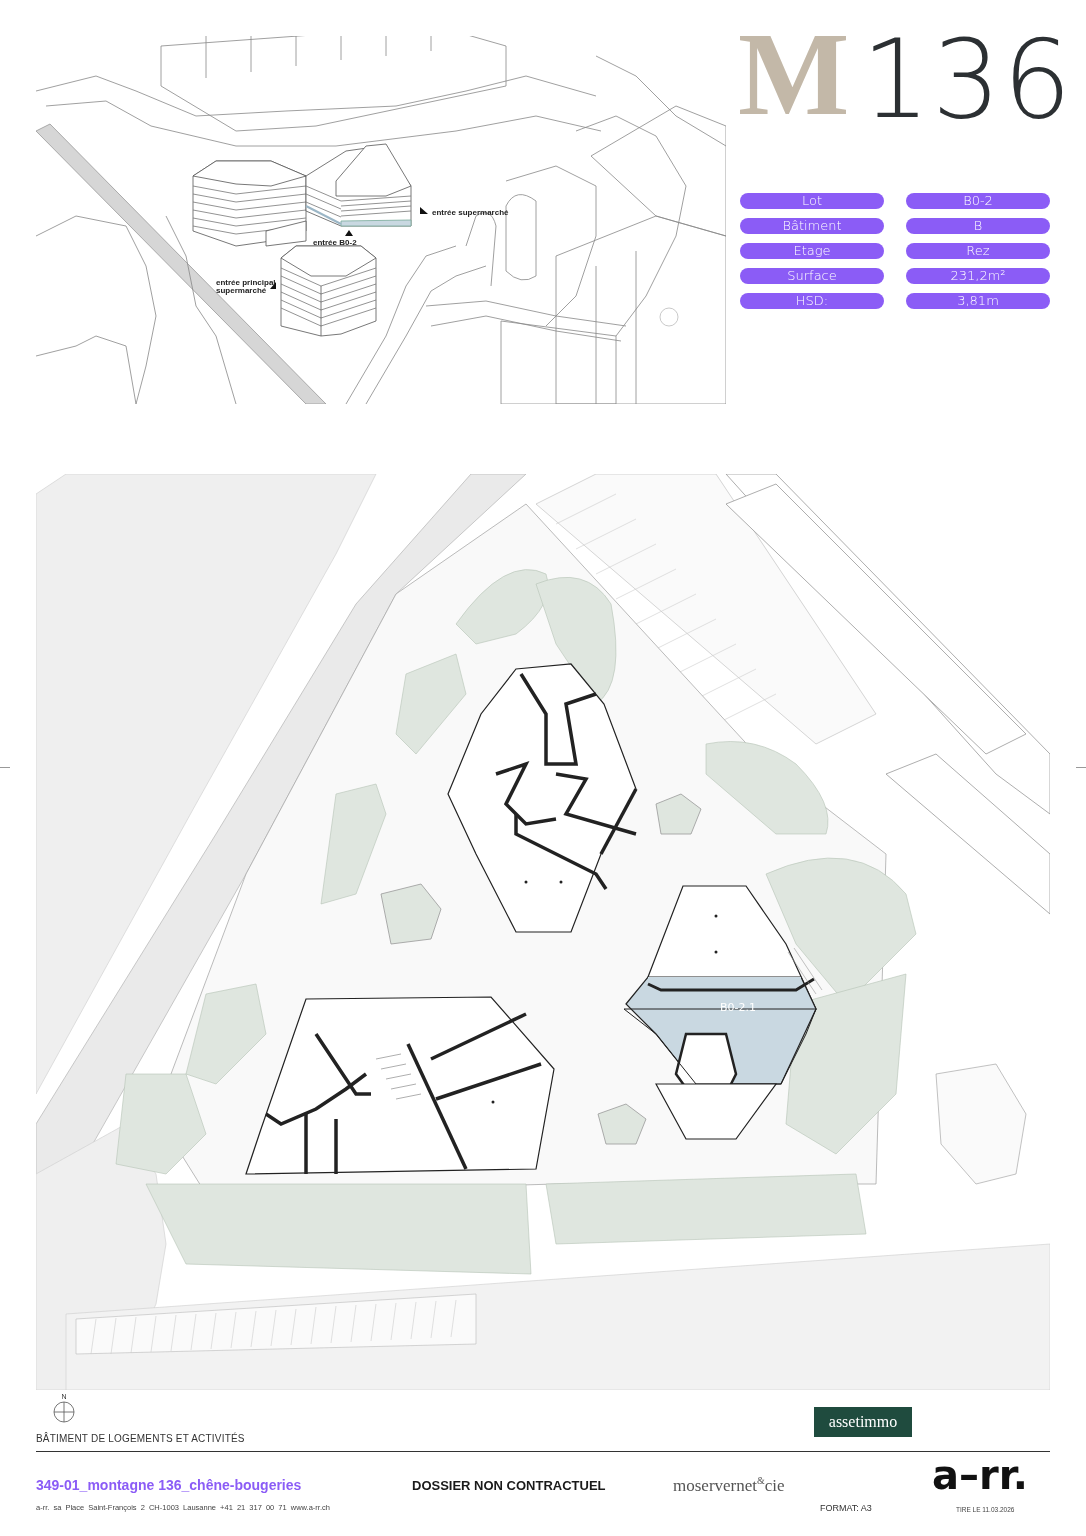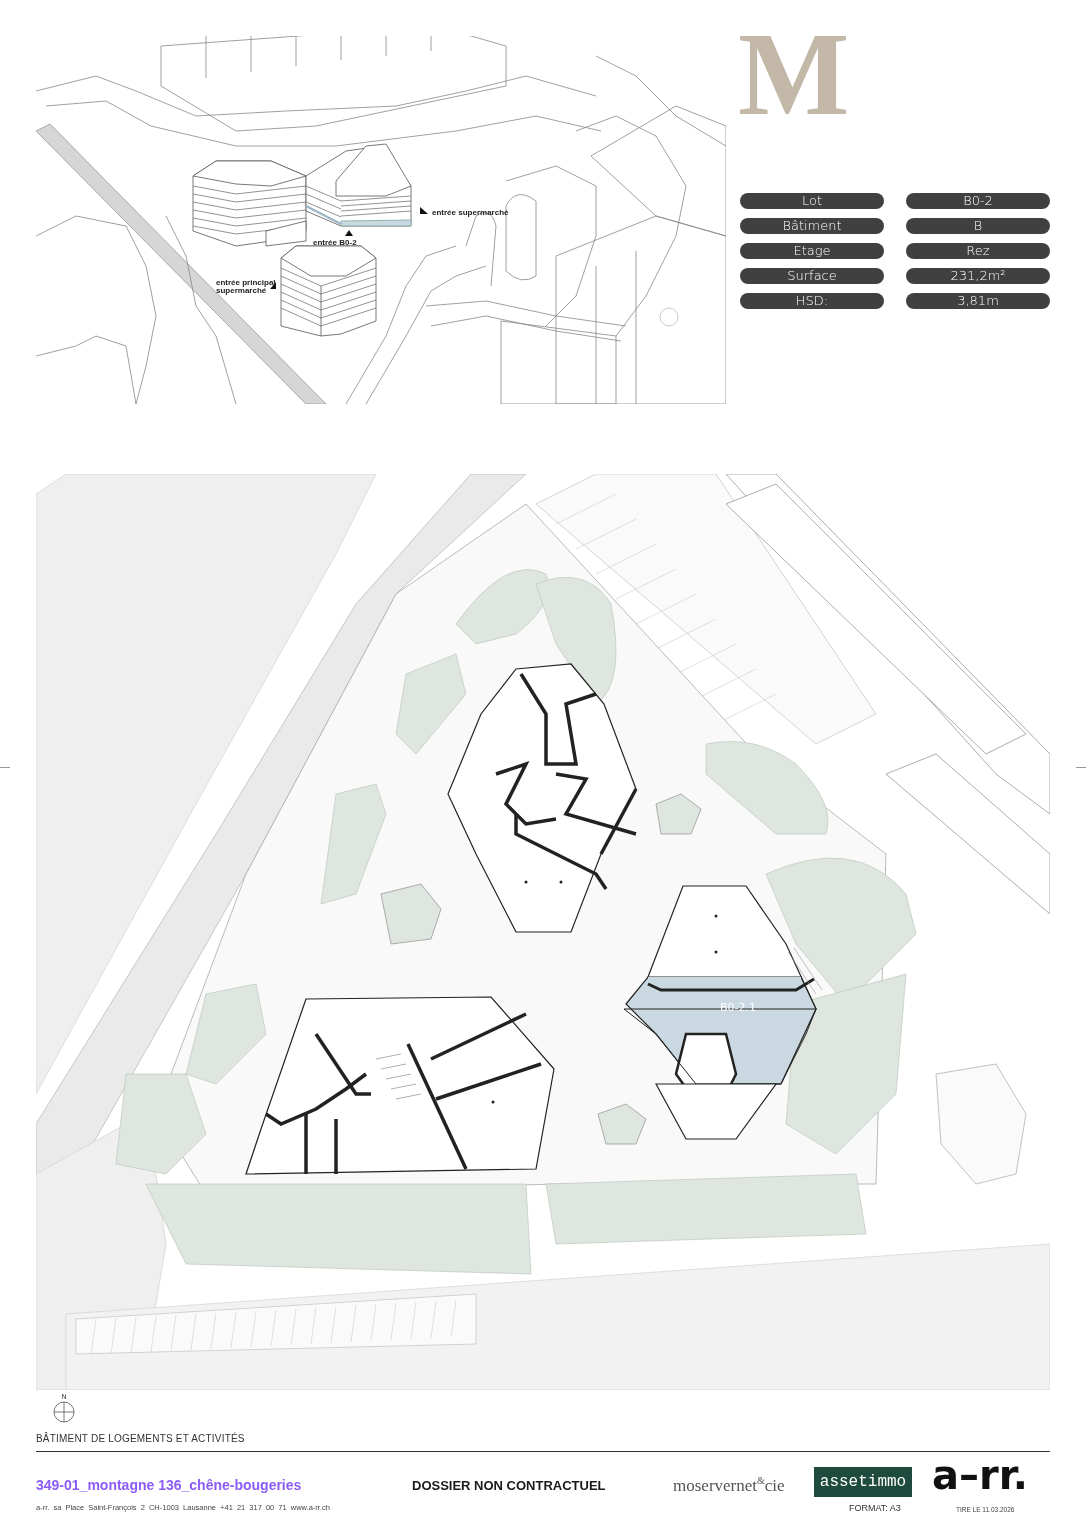--- a/index.html
+++ b/index.html
@@ -5,50 +5,51 @@
   html, body { margin: 0; padding: 0; background: #ffffff; }
   body { width: 1086px; height: 1536px; position: relative; overflow: hidden; font-family: "Liberation Sans", sans-serif; color: #222; }
   .abs { position: absolute; }
   
   .logo { position: absolute; left: 738px; top: 24px; height: 110px; display: flex; align-items: flex-end; }
   .logo-m { font-family: "Liberation Serif", serif; font-weight: bold; font-size: 118px; color: #c3b8a8; line-height: 1; letter-spacing: -2px; }
   .logo-num { font-family: "DejaVu Sans", sans-serif; font-weight: 300; font-size: 108px; color: #2c3033; line-height: 1; margin-left: 14px; letter-spacing: 2px; }
   
   .info { position: absolute; left: 740px; top: 193px; width: 310px; }
   .info-row { display: flex; justify-content: space-between; margin-bottom: 9px; }
-  .pill { width: 144px; height: 16px; border-radius: 8px; background: #404040; color: #ffffff; font-size: 13px; line-height: 16px; text-align: center; font-family: "DejaVu Sans", sans-serif; font-weight: 300; }
+  .pill { width: 144px; height: 16px; border-radius: 8px; background: #8b5cf6; color: #ffffff; font-size: 13px; line-height: 16px; text-align: center; font-family: "DejaVu Sans", sans-serif; font-weight: 300; }
   
   .axo { position: absolute; left: 36px; top: 36px; width: 690px; height: 368px; overflow: hidden; }
   .axo-label { position: absolute; font-size: 8px; font-weight: bold; color: #222; line-height: 1.05; white-space: nowrap; }
   
   .plan { position: absolute; left: 36px; top: 474px; width: 1014px; height: 916px; overflow: hidden; }
   .unit-label { position: absolute; font-size: 11px; color: #ffffff; font-family: "DejaVu Sans", sans-serif; margin-left: 24px; }
   
   .cropmark { position: absolute; background: #999; }
   
   .footer-rule { position: absolute; left: 36px; top: 1451px; width: 1014px; height: 1px; background: #333; }
   .subtitle { position: absolute; left: 36px; top: 1433px; font-size: 10px; color: #333; letter-spacing: 0.2px; }
   .project { position: absolute; left: 36px; top: 1477px; font-size: 14px; font-weight: bold; color: #8b5cf6; }
   .address { position: absolute; left: 36px; top: 1503px; font-size: 7.5px; color: #444; word-spacing: 2px; }
   .disclaimer { position: absolute; left: 412px; top: 1478px; font-size: 13px; font-weight: bold; color: #1a1a1a; }
   .moser { position: absolute; left: 673px; top: 1475px; font-family: "Liberation Serif", serif; font-size: 17px; color: #555; }
   .moser sup { font-size: 10px; }
-  .asset { position: absolute; left: 814px; top: 1467px; width: 98px; height: 30px; background: #1f4b3e; color: #fff; font-size: 16px; line-height: 30px; text-align: center; font-family: Liberation Mono, monospace; }
+  .asset { position: absolute; left: 814px; top: 1407px; width: 98px; height: 30px; background: #1f4b3e; color: #fff; font-size: 16px; line-height: 30px; text-align: center; font-family: Liberation Serif, serif; }
   .arr { position: absolute; left: 932px; top: 1452px; font-size: 40px; font-weight: bold; color: #111; letter-spacing: 0px; font-family: "DejaVu Sans", sans-serif; }
-  .format { position: absolute; left: 849px; top: 1503px; font-size: 9px; color: #333; }
+  .format { position: absolute; left: 820px; top: 1503px; font-size: 9px; color: #333; }
   .tire { position: absolute; left: 956px; top: 1506px; font-size: 6.5px; color: #444; }
 </style>
 </head>
 <body>
 
 <div class="cropmark" style="left:0;top:767px;width:10px;height:1px;"></div>
 <div class="cropmark" style="left:1076px;top:767px;width:10px;height:1px;"></div>
 
 <div class="logo">
   <span class="logo-m">M</span>
+  <span class="logo-num">136</span>
 </div>
 
 <div class="info">
   <div class="info-row">
     <div class="pill">Lot</div>
     <div class="pill">B0-2</div>
   </div>
   <div class="info-row">
     <div class="pill">Bâtiment</div>
     <div class="pill">B</div>

